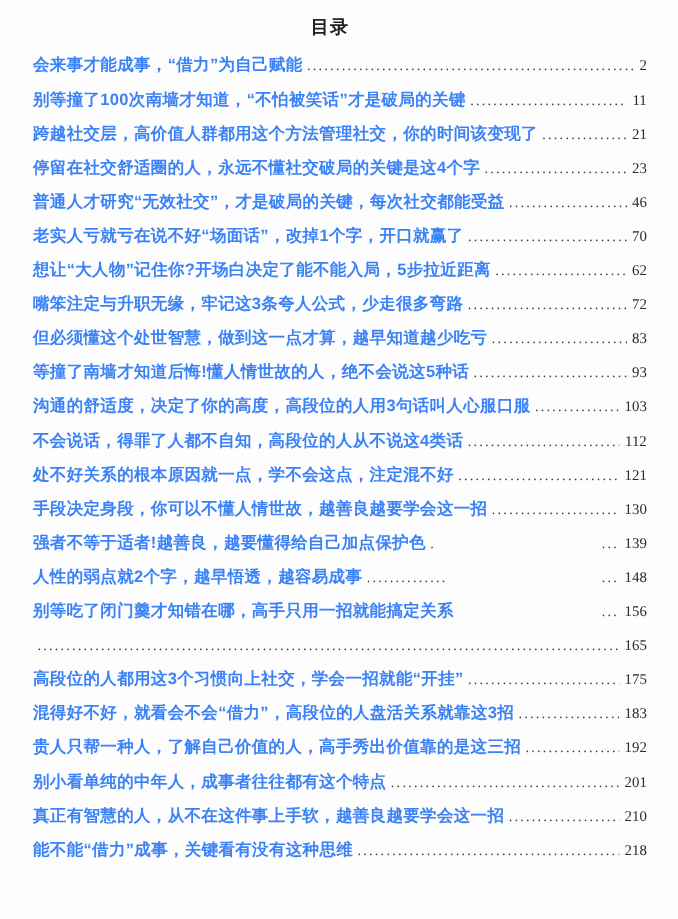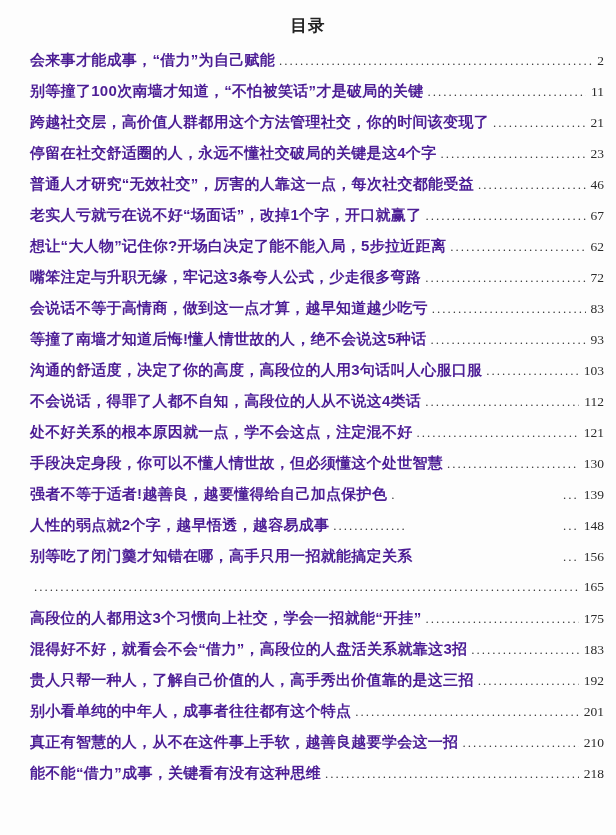--- a/index.html
+++ b/index.html
@@ -8,21 +8,21 @@
     height: 835px;
     background: #fcfcfc;
     font-family: "Liberation Sans", sans-serif;
     overflow: hidden;
   }
   .page {
     box-sizing: border-box;
     width: 616px;
     height: 835px;
     background: #fdfdfd;
-    padding: 12px 12px 0 30px;
+    padding: 12px 28px 0 30px;
   }
   .title {
     text-align: center;
     font-size: 16.5px;
     font-weight: 700;
     color: #222;
     letter-spacing: 1px;
     line-height: 26px;
     margin-bottom: 6px;
     margin-right: 18px; 
@@ -31,21 +31,21 @@
   .row {
     display: flex;
     align-items: baseline;
     height: 31px;
     line-height: 31px;
     white-space: nowrap;
   }
   .t {
     font-size: 15px;
     font-weight: 700;
-    color: #4c1d95;
+    color: #3b82f6;
     letter-spacing: 0.3px;
     flex: 0 0 auto;
   }
   .leader {
     flex: 1 1 auto;
     min-width: 8px;
     overflow: hidden;
     margin: 0 3px 0 4px;
     font-family: "Liberation Serif", serif;
     font-size: 13px;
@@ -90,41 +90,41 @@
         <span class="t">跨越社交层，高价值人群都用这个方法管理社交，你的时间该变现了</span>
         <span class="leader full"></span>
         <span class="pg">21</span>
       </div>
       <div class="row">
         <span class="t">停留在社交舒适圈的人，永远不懂社交破局的关键是这4个字</span>
         <span class="leader full"></span>
         <span class="pg">23</span>
       </div>
       <div class="row">
-        <span class="t">普通人才研究“无效社交”，厉害的人靠这一点，每次社交都能受益</span>
+        <span class="t">普通人才研究“无效社交”，才是破局的关键，每次社交都能受益</span>
         <span class="leader full"></span>
         <span class="pg">46</span>
       </div>
       <div class="row">
         <span class="t">老实人亏就亏在说不好“场面话”，改掉1个字，开口就赢了</span>
         <span class="leader full"></span>
-        <span class="pg">67</span>
+        <span class="pg">70</span>
       </div>
       <div class="row">
         <span class="t">想让“大人物”记住你?开场白决定了能不能入局，5步拉近距离</span>
         <span class="leader full"></span>
         <span class="pg">62</span>
       </div>
       <div class="row">
         <span class="t">嘴笨注定与升职无缘，牢记这3条夸人公式，少走很多弯路</span>
         <span class="leader full"></span>
         <span class="pg">72</span>
       </div>
       <div class="row">
-        <span class="t">会说话不等于高情商，做到这一点才算，越早知道越少吃亏</span>
+        <span class="t">但必须懂这个处世智慧，做到这一点才算，越早知道越少吃亏</span>
         <span class="leader full"></span>
         <span class="pg">83</span>
       </div>
       <div class="row">
         <span class="t">等撞了南墙才知道后悔!懂人情世故的人，绝不会说这5种话</span>
         <span class="leader full"></span>
         <span class="pg">93</span>
       </div>
       <div class="row">
         <span class="t">沟通的舒适度，决定了你的高度，高段位的人用3句话叫人心服口服</span>
@@ -135,21 +135,21 @@
         <span class="t">不会说话，得罪了人都不自知，高段位的人从不说这4类话</span>
         <span class="leader full"></span>
         <span class="pg">112</span>
       </div>
       <div class="row">
         <span class="t">处不好关系的根本原因就一点，学不会这点，注定混不好</span>
         <span class="leader full"></span>
         <span class="pg">121</span>
       </div>
       <div class="row">
-        <span class="t">手段决定身段，你可以不懂人情世故，但必须懂这个处世智慧</span>
+        <span class="t">手段决定身段，你可以不懂人情世故，越善良越要学会这一招</span>
         <span class="leader full"></span>
         <span class="pg">130</span>
       </div>
       <div class="row">
         <span class="t">强者不等于适者!越善良，越要懂得给自己加点保护色</span>
         <span class="leader broken">
           <span class="head">.</span>
           <span class="gap"></span>
           <span class="tail">...</span>
         </span>

